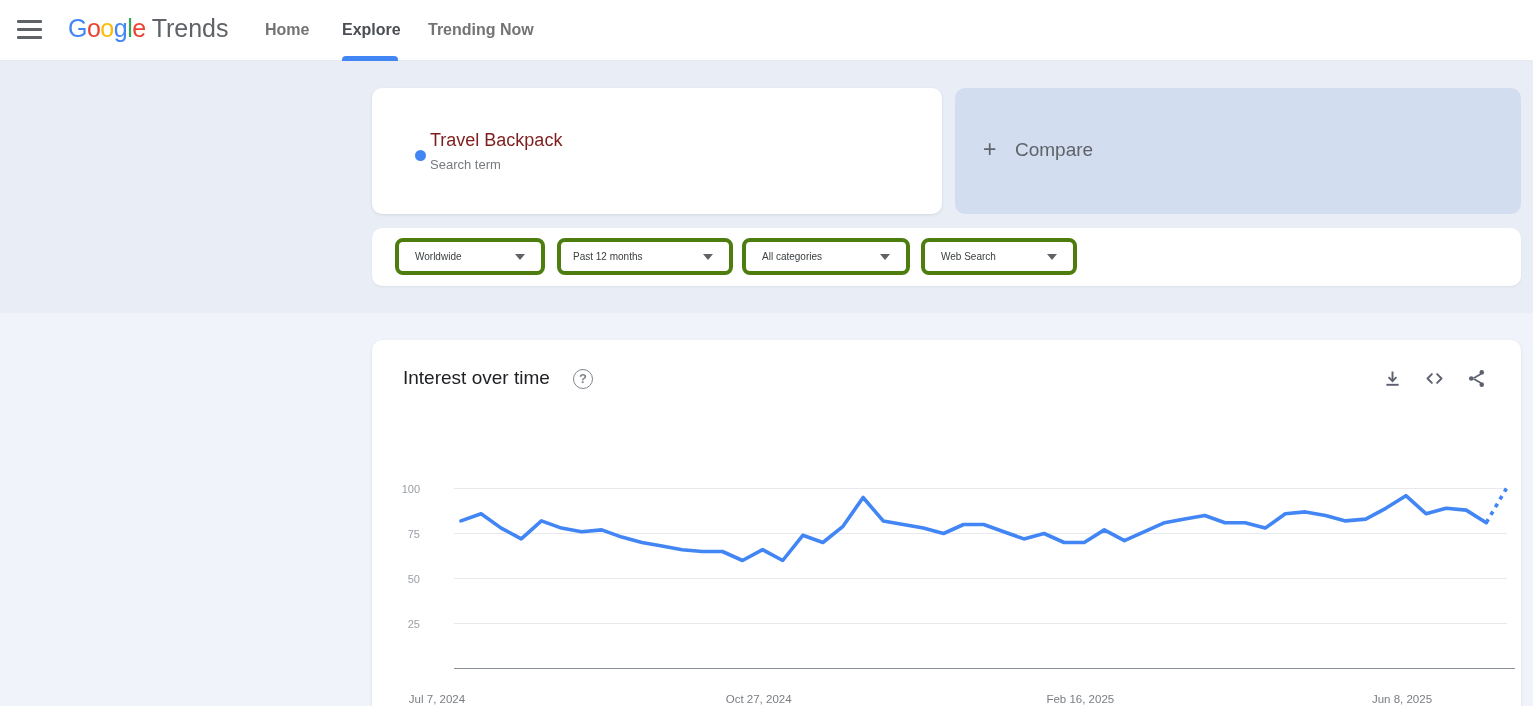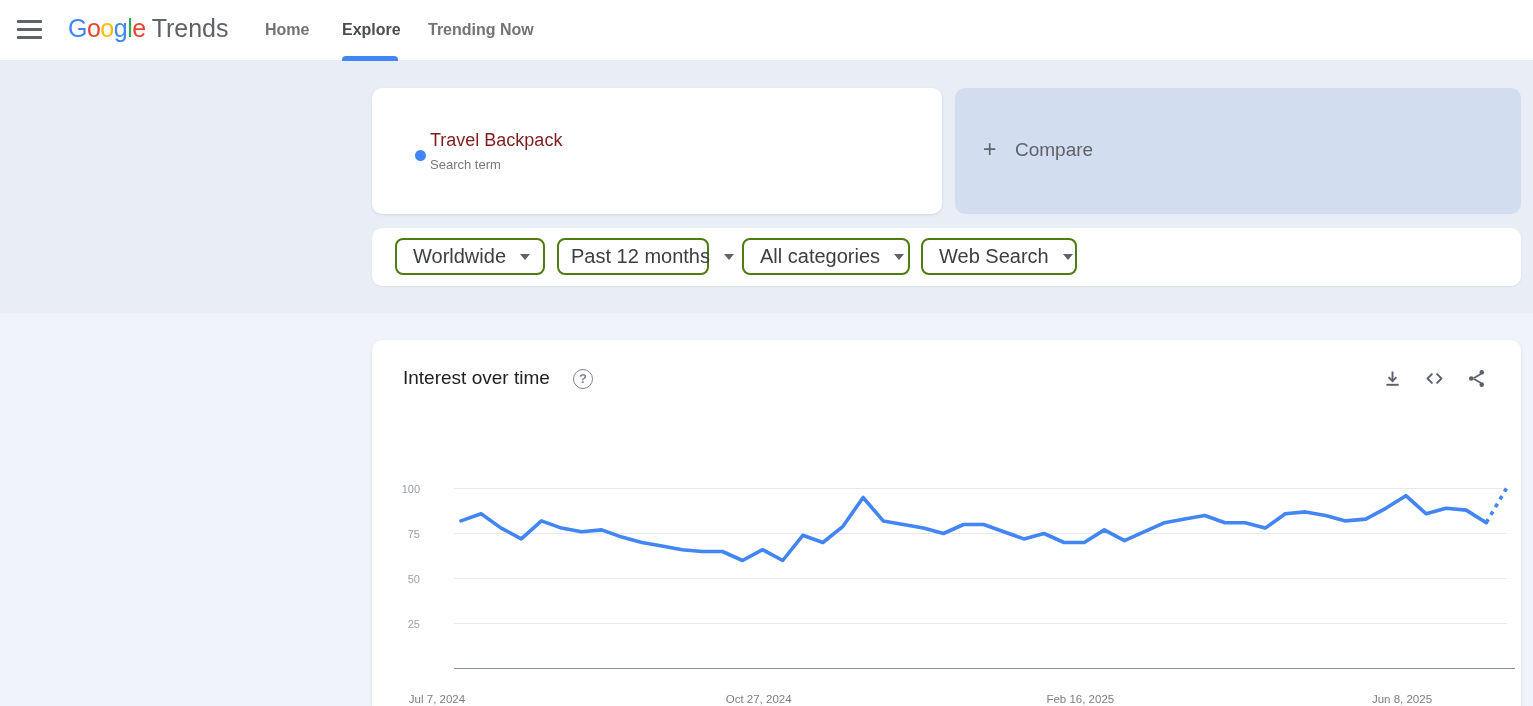--- a/index.html
+++ b/index.html
@@ -30,24 +30,24 @@
   .term-title { position:absolute; left:58px; top:42px; font-size:18px; color:#7f1d1d; }
   .term-sub { position:absolute; left:58px; top:69px; font-size:13px; color:#767b81; }
 
   .compare-card { position:absolute; left:955px; top:88px; width:566px; height:126px;
                   background:#d2ddf0; border-radius:10px; cursor:pointer; }
   .compare-plus { position:absolute; left:28px; top:50px; font-size:23px; color:#5f6368; line-height:23px; }
   .compare-label { position:absolute; left:60px; top:51px; font-size:19px; color:#5f6368; }
 
   .filter-bar { position:absolute; left:372px; top:228px; width:1149px; height:58px; background:#fff;
                 border-radius:10px; box-shadow:0 1px 2px rgba(60,64,67,.08); }
-  .chip { position:absolute; top:10px; height:37px; background:#fff; border:2px solid #4d7c0f;
+  .chip { position:absolute; top:10px; height:37px; background:#fff; border:4px solid #4d7c0f;
           border-radius:8px; display:flex; align-items:center; gap:14px; padding:0 16px;
-          font-size:20px; color:#3c4043; cursor:pointer; white-space:nowrap; }
-  .chip-1 { left:23px; width:150px; } .chip-2 { left:185px; width:152px;padding-left:12px; }
+          font-size:10px; color:#3c4043; cursor:pointer; white-space:nowrap; }
+  .chip-1 { left:23px; width:150px; } .chip-2 { left:185px; width:176px;padding-left:12px; }
   .chip-3 { left:370px; width:168px; } .chip-4 { left:549px; width:156px; }
   .chip { justify-content:space-between; }
   .caret { width:0; height:0; border-left:5px solid transparent; border-right:5px solid transparent;
            border-top:6px solid #5f6368; flex:none; }
 
   
   .chart-card { position:absolute; left:372px; top:340px; width:1149px; height:366px; background:#fff;
                 border-radius:10px 10px 0 0; box-shadow:0 1px 3px rgba(60,64,67,.12); }
   .chart-title { position:absolute; left:31px; top:27px; font-size:19px; color:#202124; }
   .help-icon { position:absolute; left:201px; top:29px; width:20px; height:20px; border:1.6px solid #80868b;

